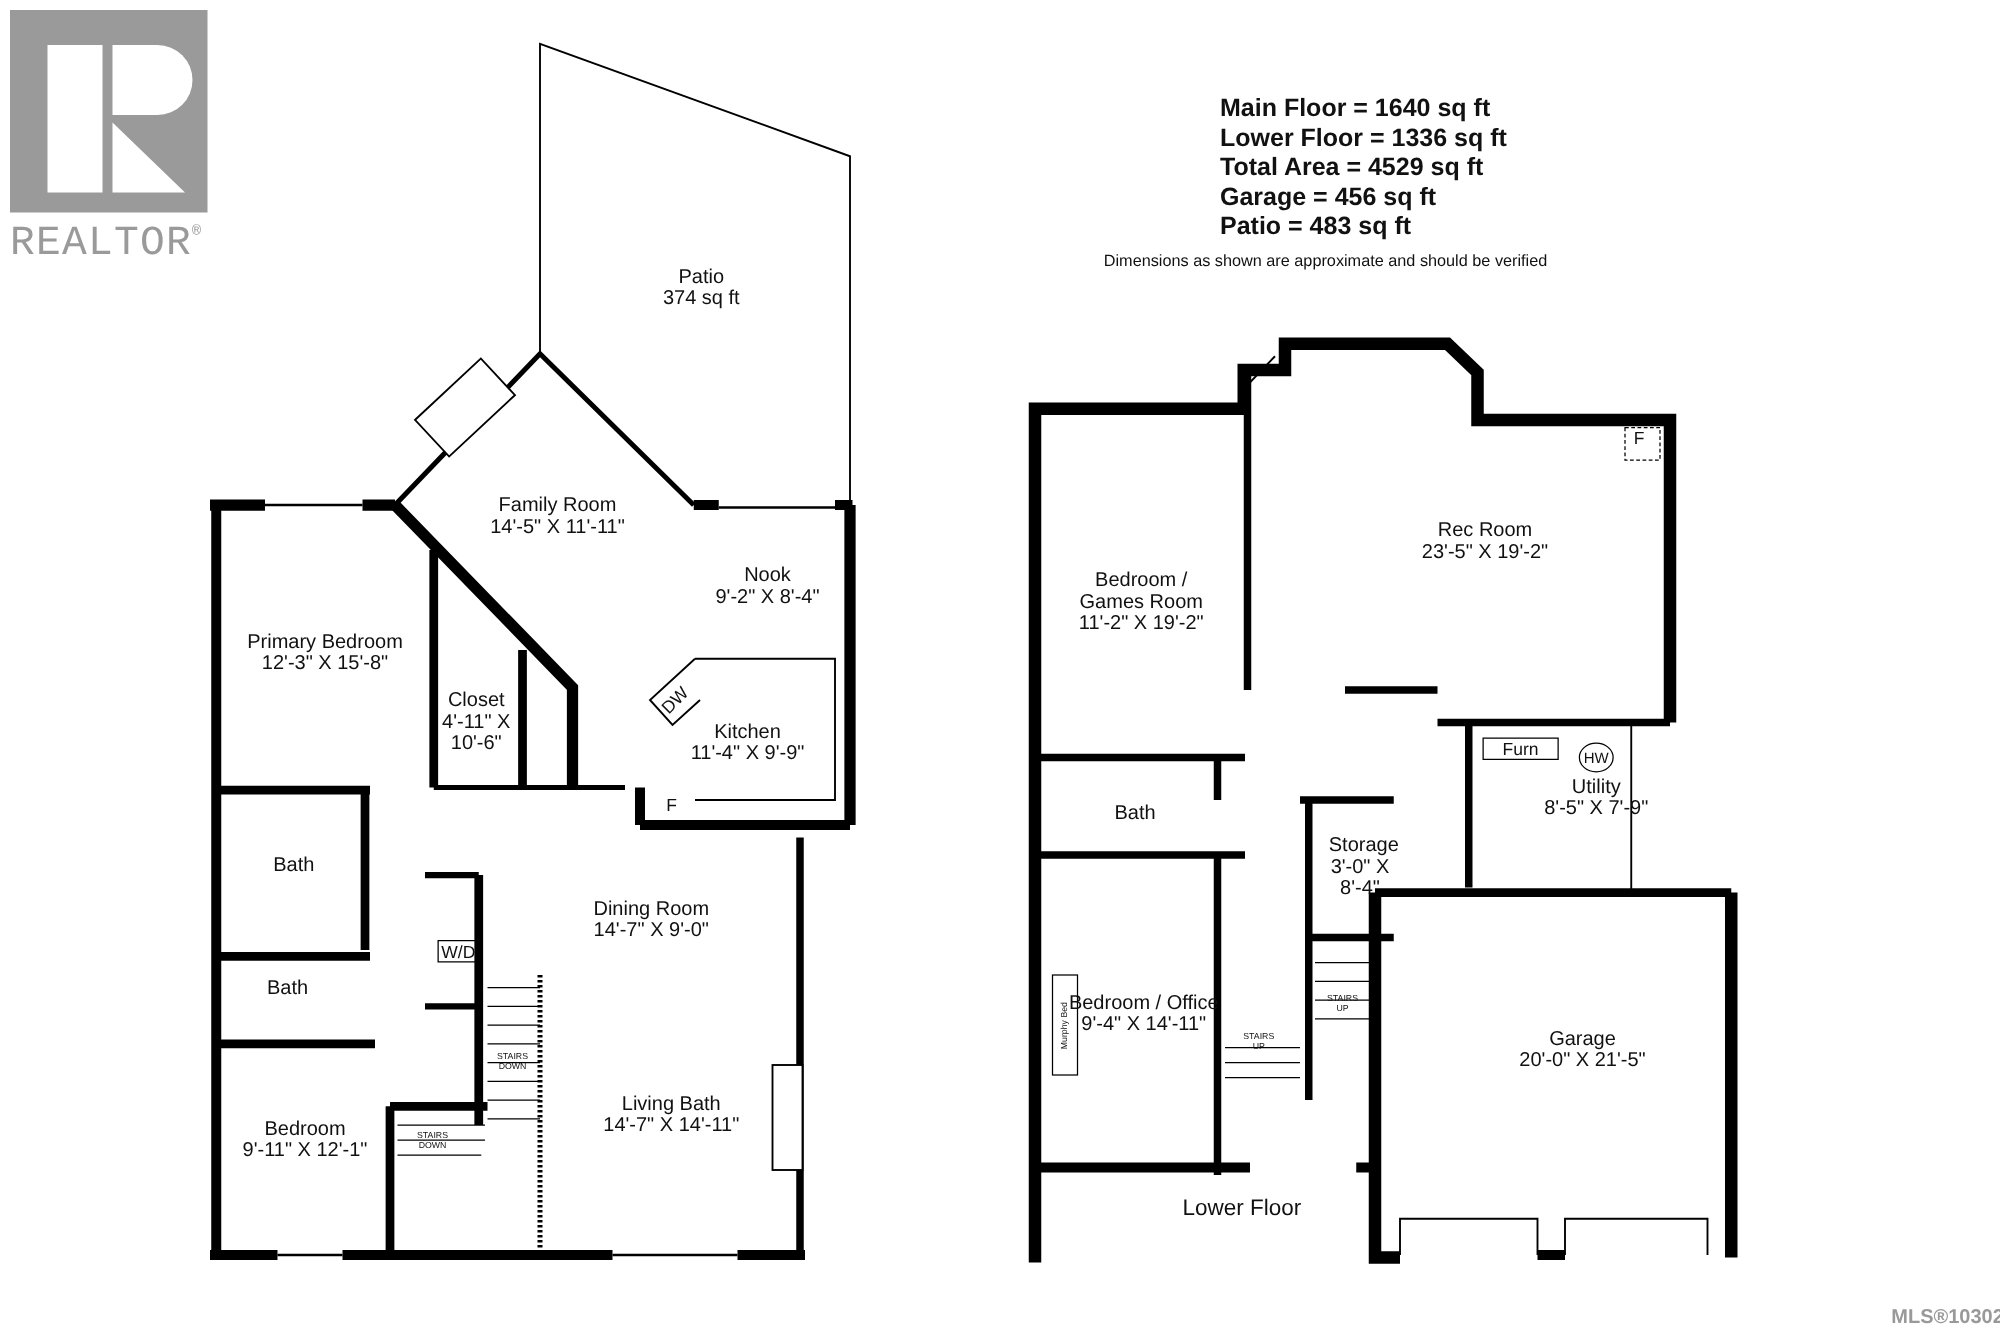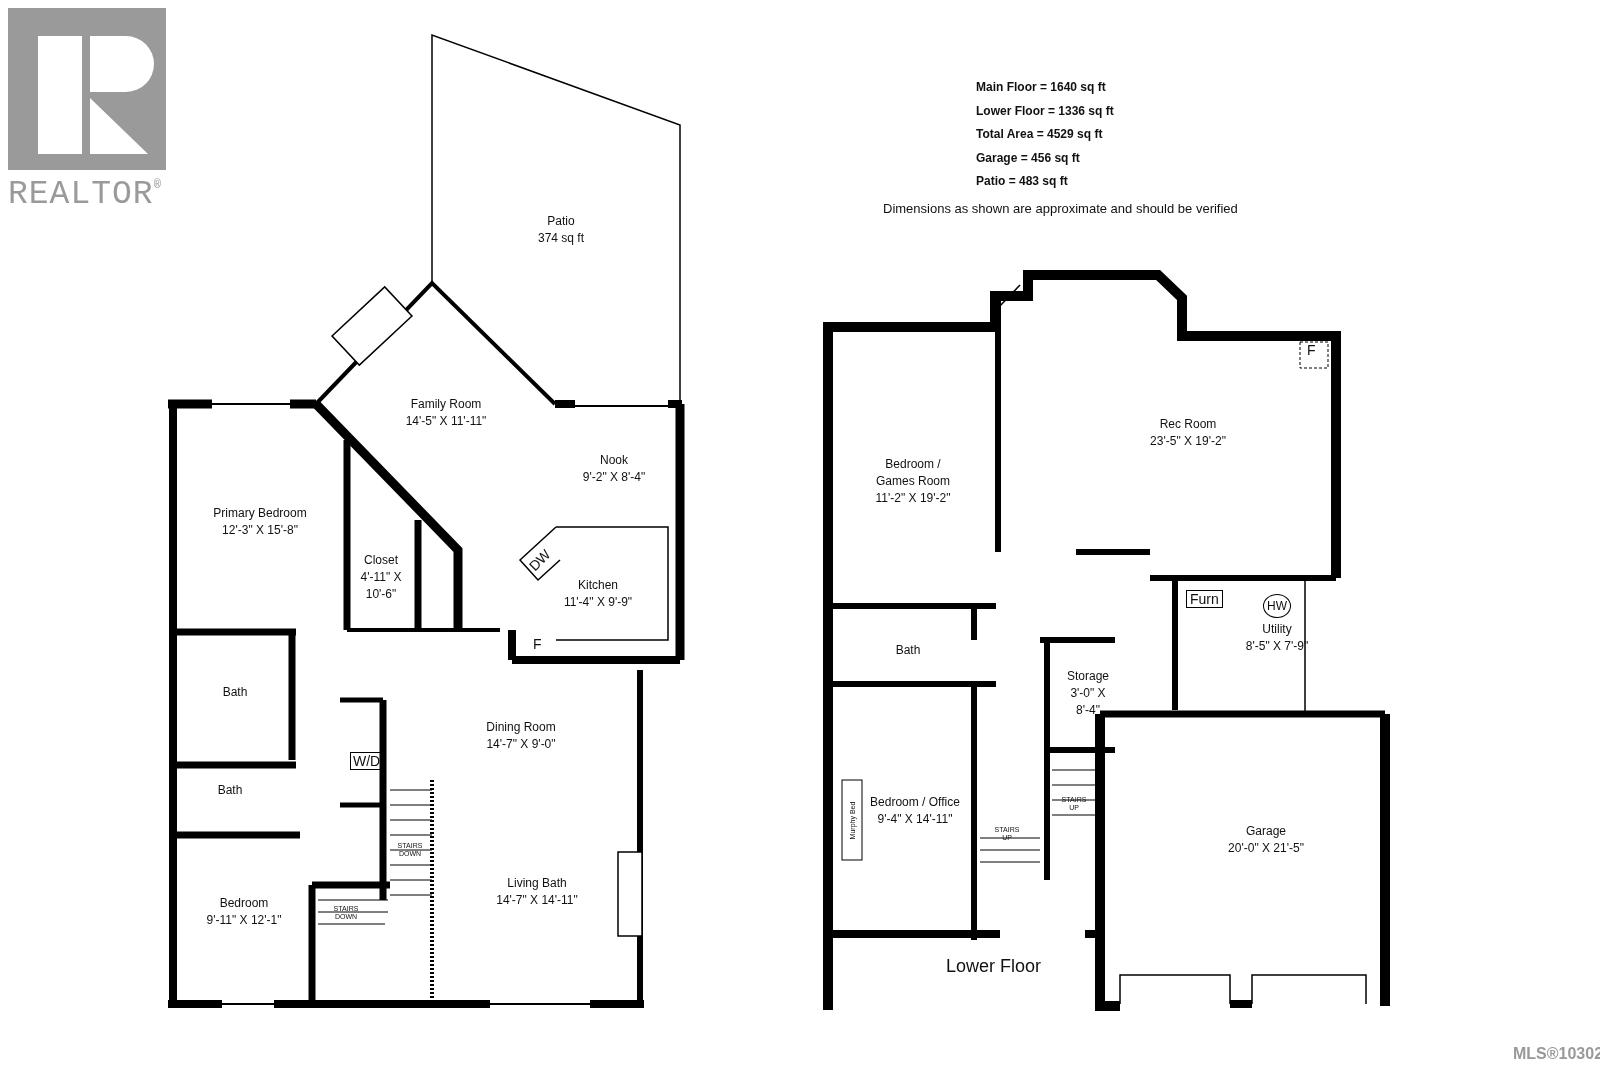--- a/index.html
+++ b/index.html
@@ -1,26 +1,26 @@
 <!DOCTYPE html>
 <html><head>
 <meta charset="utf-8">
 <style>
   html,body{margin:0;padding:0;background:#fff;}
   body{width:1600px;height:1066px;position:relative;overflow:hidden;font-family:"Liberation Sans",sans-serif;color:#111;}
   .logo{position:absolute;left:8px;top:8px;width:158px;height:200px;}
   .logo-box{position:absolute;left:0;top:0;width:158px;height:162px;background:#9a9a9a;}
   .logo-text{position:absolute;left:0;top:168px;font-size:33px;letter-spacing:1px;color:#9a9a9a;font-family:Liberation Mono, monospace;}
   .logo-text sup{font-size:12px;vertical-align:top;position:relative;top:2px;}
-  .areas{position:absolute;left:976px;top:76px;font-weight:bold;font-size:12px;line-height:23.5px;}
+  .areas{position:absolute;left:976px;top:76px;font-weight:bold;font-size:20px;line-height:23.5px;}
   .disclaimer{position:absolute;left:883px;top:201px;font-size:13px;}
   .lower-title{position:absolute;left:946px;top:956px;font-weight:normal;font-size:18px;}
   .mls{position:absolute;left:1513px;top:1045px;font-size:16px;color:#999;font-weight:bold;}
   svg.plan{position:absolute;left:0;top:0;}
-  .lbl{position:absolute;font-size:12px;text-align:center;line-height:17px;white-space:nowrap;transform:translateX(-50%);}
+  .lbl{position:absolute;font-size:16px;text-align:center;line-height:17px;white-space:nowrap;transform:translateX(-50%);}
   .fixture{position:absolute;font-size:14px;}
 </style>
 </head>
 <body>
 
 <div class="logo">
   <div class="logo-box">
     <svg width="158" height="162" viewBox="0 0 158 162">
       <rect x="30" y="28" width="44" height="118" fill="#fff"></rect>
       <path d="M82 28 H118 A28 28 0 0 1 118 84 H82 Z" fill="#fff"></path>
@@ -213,20 +213,20 @@
   </div>
 <div class="lbl" style="left:915px;top:794px">
     <div>Bedroom / Office</div>
     <div>9'-4" X 14'-11"</div>
   </div>
 <div class="lbl" style="left:1266px;top:823px">
     <div>Garage</div>
     <div>20'-0" X 21'-5"</div>
   </div>
 <div class="fixture" style="left:1307px;top:342px">F</div>
-<div class="fixture" style="left:1186px;top:590px;border:1px solid #000;padding:0 3px">Furn</div>
+<div class="fixture" style="left:1186px;top:590px;border:1px solid #000;padding:0 15px">Furn</div>
 <div class="fixture" style="left:1263px;top:594px;border:1px solid #000;border-radius:50%;width:26px;height:22px;font-size:12px;text-align:center;line-height:22px">HW</div>
 <div class="lbl" style="left:852px;top:812px;font-size:7px;transform:translateX(-50%) rotate(-90deg)">Murphy Bed</div>
 <div class="lbl" style="left:1007px;top:826px;font-size:7px;line-height:8px;white-space:normal;width:28px">STAIRS UP</div>
 <div class="lbl" style="left:1074px;top:796px;font-size:7px;line-height:8px;white-space:normal;width:28px">STAIRS UP</div>
 
 <div class="lower-title">Lower Floor</div>
 <div class="mls">MLS®1030219</div>
 
 </body></html>

